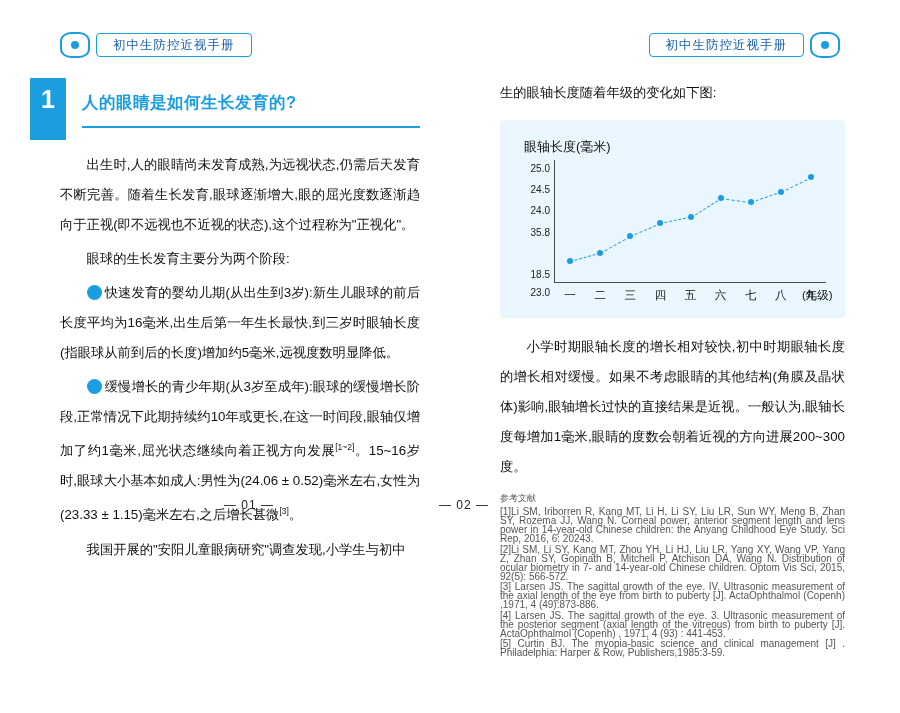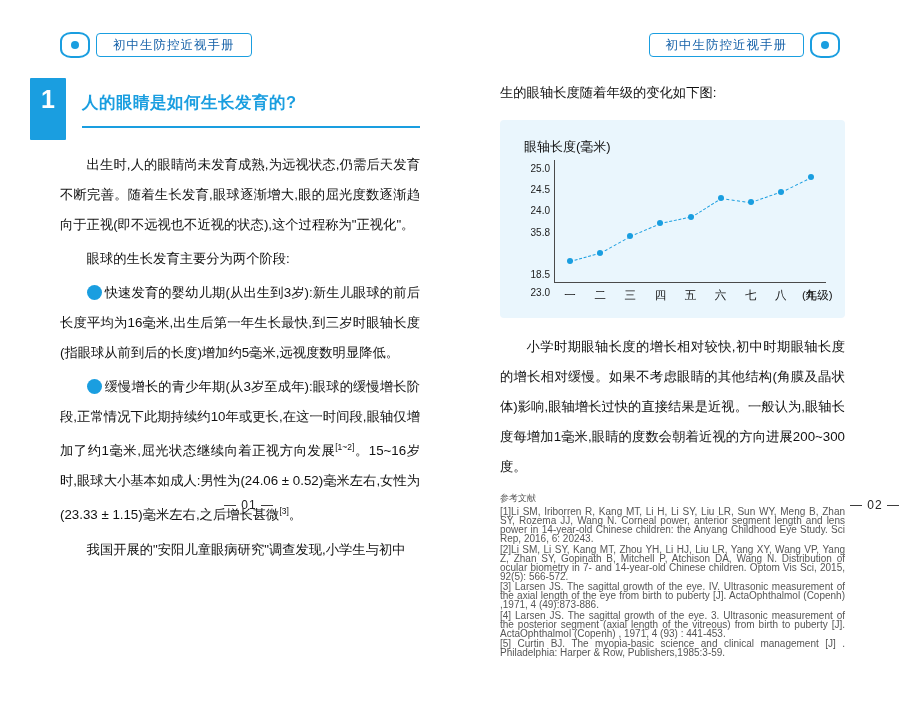--- a/index.html
+++ b/index.html
@@ -262,21 +262,21 @@
 
   
   .folio {
     position: absolute;
     bottom: 24px;
     font-size: 12px;
     color: #222;
     letter-spacing: 1px;
   }
   .folio.left { left: 0; width: 450px; text-align: center; margin-left: 24px; }
-  .folio.right { left: 450px; width: 450px; text-align: right; }
+  .folio.right { left: 439px; width: 450px; text-align: left; }
 </style>
 </head>
 <body>
 
 <div class="page">
 
   <div class="run-head left">
     <div class="eye-icon">
         <i></i>
       </div>

